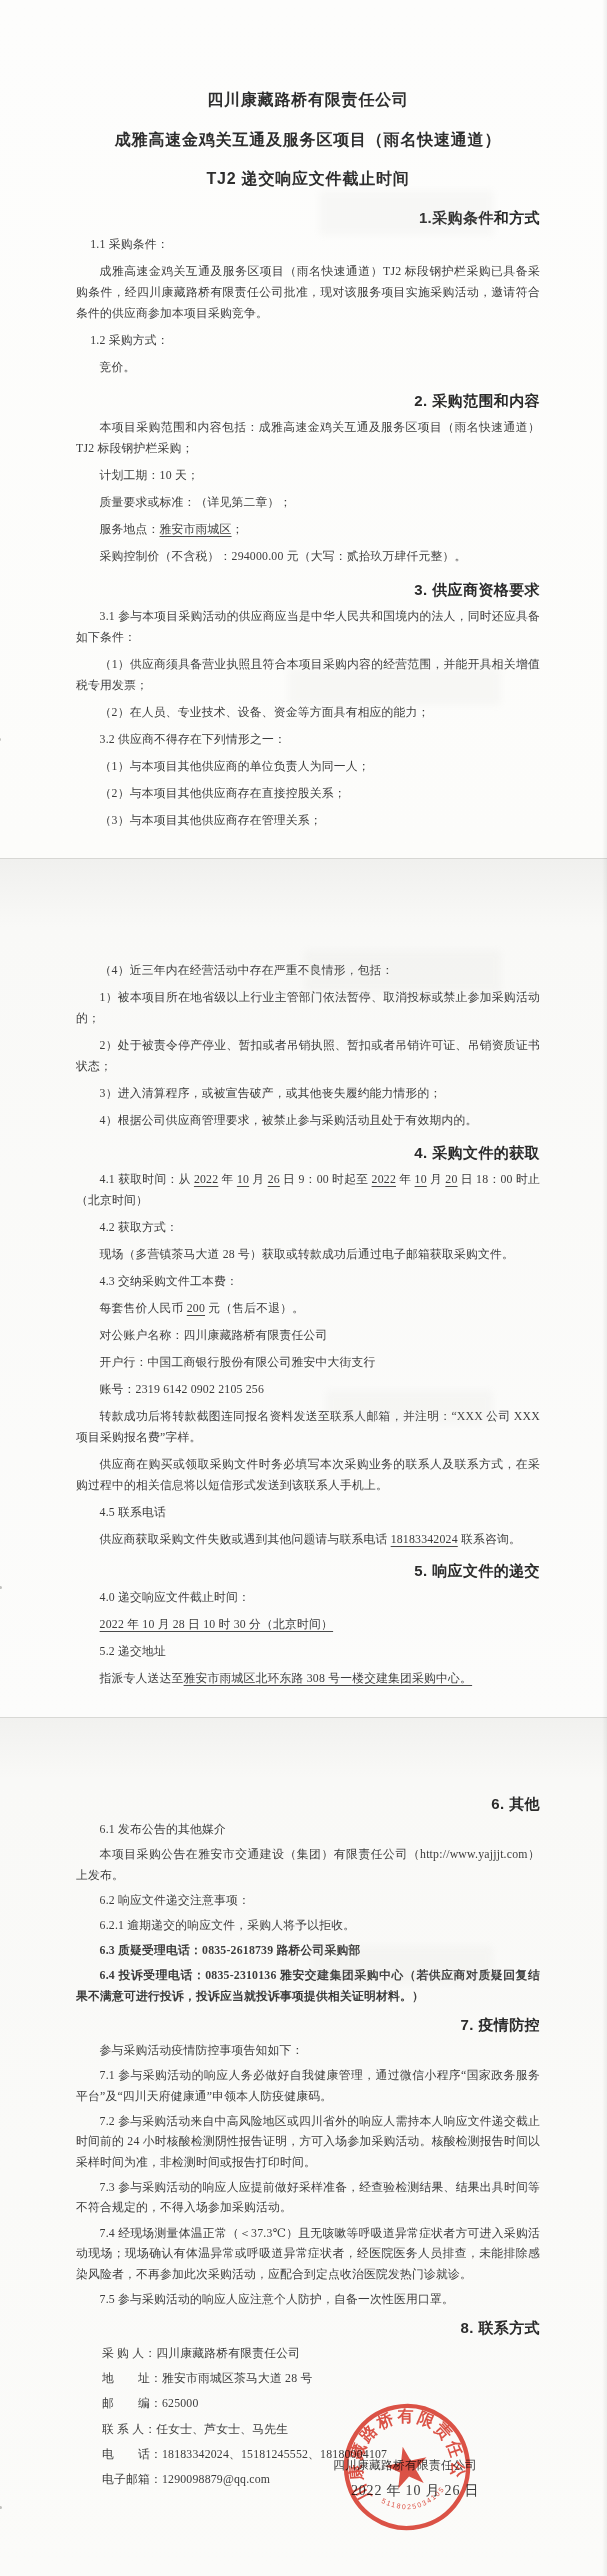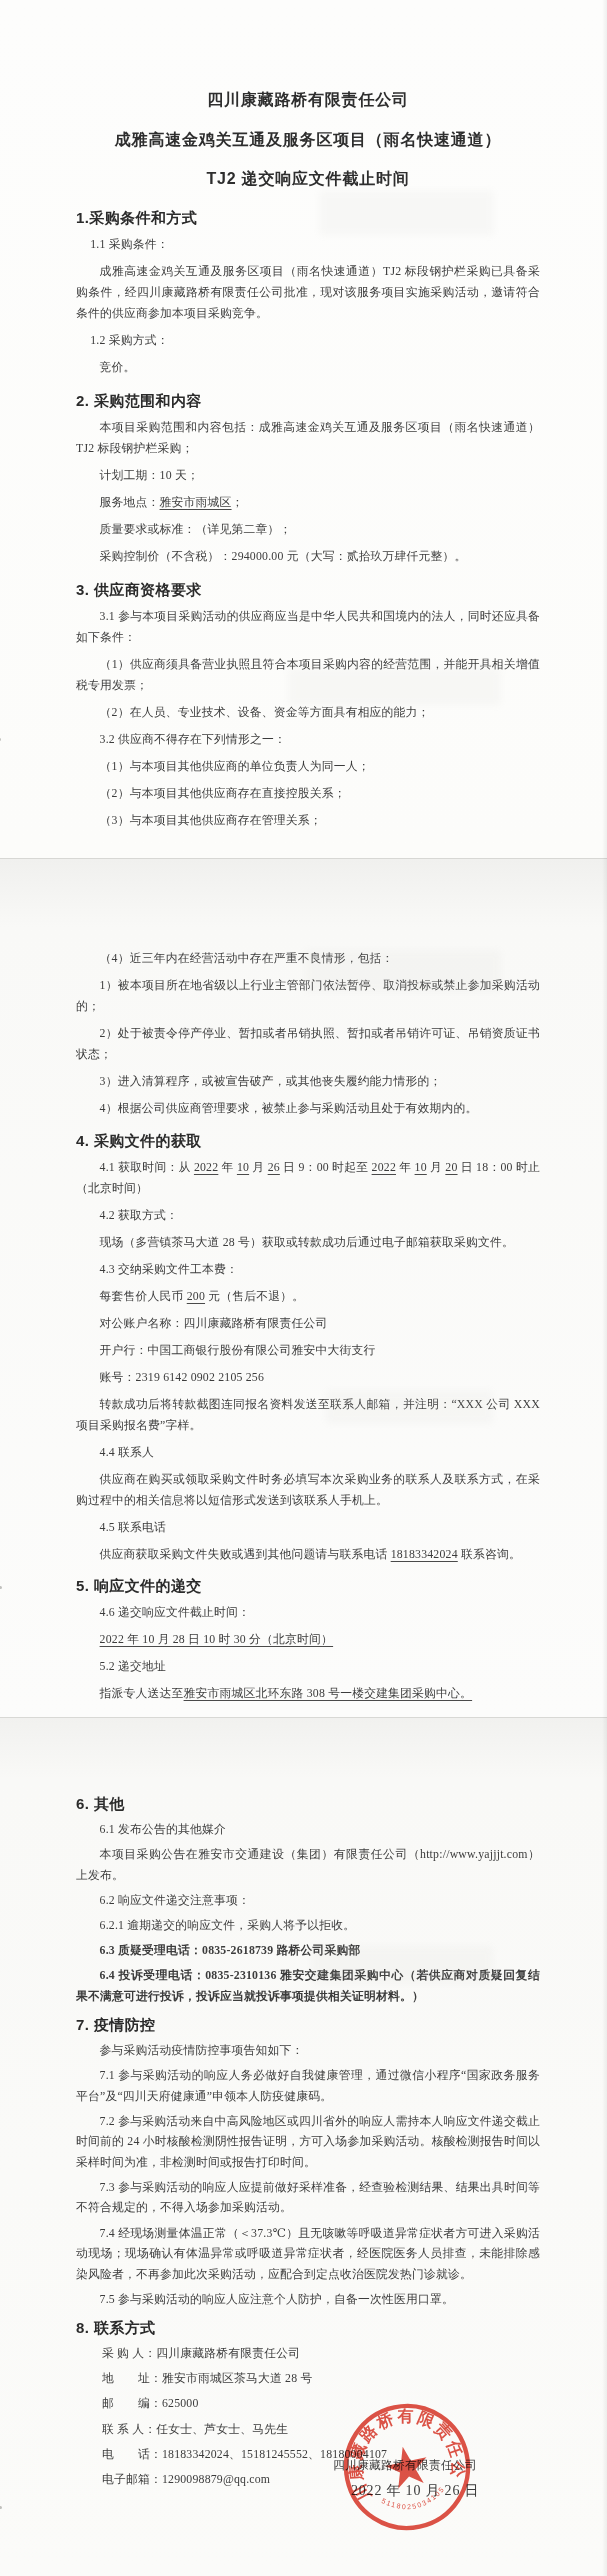--- a/index.html
+++ b/index.html
@@ -15,21 +15,21 @@
   .page2{top:858px;height:859px;padding-top:85px;border-top:0.8px solid #d7d7d4;
          background:linear-gradient(180deg,#f0f0ee 0,#f9f9f7 68px,#fcfcfb 100%);}
   .page3{top:1717px;height:859px;padding-top:76px;border-top:0.8px solid #d8d8d5;
          background:linear-gradient(180deg,#f1f1ef 0,#f9f9f7 61px,#fbfbf9 100%);}
   .edge{position:absolute;right:0;top:0;width:4.6px;height:2576px;
         background:linear-gradient(90deg,rgba(0,0,0,0),rgba(0,0,0,.055));}
   .title{text-align:center;padding-top:88px;}
   .title div{font-family:"Liberation Sans","DejaVu Sans",sans-serif;font-weight:700;
              font-size:16px;line-height:23px;margin-bottom:16.7px;color:#2e2e2e;letter-spacing:0.8px;}
   .h{font-family:"Liberation Sans","DejaVu Sans",sans-serif;font-weight:700;
-     font-size:15px;line-height:21px;color:#2b2b2b;margin:10.6px 0 0;letter-spacing:0.4px;}
+     font-size:15px;line-height:21px;color:#2b2b2b;margin:10.6px 0 0;letter-spacing:0.4px;text-align:right;}
   .page1 .h{margin-top:12px;}
   p{margin:6px 0 0;text-align:justify;}
   .ind{text-indent:2em;}
   .ind1{text-indent:1.2em;}
   .bold{font-weight:700;}
   .u{text-decoration:underline;text-decoration-color:#4a4a4a;text-underline-offset:3px;}
   .page3 p{margin-top:4.6px;line-height:20.5px;}
   .page3 .h{margin-top:9px;line-height:20.5px;}
   .rows{margin-top:3px;}
   .row{line-height:29px;margin:0;text-indent:2.2em;text-align:left;}
@@ -54,62 +54,61 @@
 
     <h2 class="h">1.采购条件和方式</h2>
     <p class="ind1">1.1 采购条件：</p>
     <p class="ind">成雅高速金鸡关互通及服务区项目（雨名快速通道）TJ2 标段钢护栏采购已具备采购条件，经四川康藏路桥有限责任公司批准，现对该服务项目实施采购活动，邀请符合条件的供应商参加本项目采购竞争。</p>
     <p class="ind1">1.2 采购方式：</p>
     <p class="ind">竞价。</p>
 
     <h2 class="h">2. 采购范围和内容</h2>
     <p class="ind">本项目采购范围和内容包括：成雅高速金鸡关互通及服务区项目（雨名快速通道）TJ2 标段钢护栏采购；</p>
     <p class="ind">计划工期：10 天；</p>
+    <p class="ind">质量要求或标准：（详见第二章）；</p>
     <p class="ind"><span>服务地点：</span><span class="u">雅安市雨城区</span><span>；</span></p>
-    <p class="ind">质量要求或标准：（详见第二章）；</p>
     <p class="ind">采购控制价（不含税）：294000.00 元（大写：贰拾玖万肆仟元整）。</p>
 
     <h2 class="h">3. 供应商资格要求</h2>
     <p class="ind">3.1 参与本项目采购活动的供应商应当是中华人民共和国境内的法人，同时还应具备如下条件：</p>
     <p class="ind">（1）供应商须具备营业执照且符合本项目采购内容的经营范围，并能开具相关增值税专用发票；</p>
     <p class="ind">（2）在人员、专业技术、设备、资金等方面具有相应的能力；</p>
     <p class="ind">3.2 供应商不得存在下列情形之一：</p>
     <p class="ind">（1）与本项目其他供应商的单位负责人为同一人；</p>
     <p class="ind">（2）与本项目其他供应商存在直接控股关系；</p>
     <p class="ind">（3）与本项目其他供应商存在管理关系；</p>
 
     <div class="speck" style="left:-2.3px;top:738px;width:3px;height:3px;"></div>
     <div class="ghost" style="left:319px;top:190px;width:175px;height:46px;"></div>
     <div class="ghost" style="left:288px;top:668px;width:213px;height:38px;"></div>
   </section>
 
   <section class="page page2">
-    <p class="ind" style="margin-top:4px;">（4）近三年内在经营活动中存在严重不良情形，包括：</p>
+    <p class="ind" style="margin-top:16px;">（4）近三年内在经营活动中存在严重不良情形，包括：</p>
     <p class="ind">1）被本项目所在地省级以上行业主管部门依法暂停、取消投标或禁止参加采购活动的；</p>
     <p class="ind">2）处于被责令停产停业、暂扣或者吊销执照、暂扣或者吊销许可证、吊销资质证书状态；</p>
     <p class="ind">3）进入清算程序，或被宣告破产，或其他丧失履约能力情形的；</p>
     <p class="ind">4）根据公司供应商管理要求，被禁止参与采购活动且处于有效期内的。</p>
 
     <h2 class="h">4. 采购文件的获取</h2>
     <p class="ind"><span>4.1 获取时间：从 </span><span class="u">2022</span><span> 年 </span><span class="u">10</span><span> 月 </span><span class="u">26</span><span> 日 9：00 时起至 </span><span class="u">2022</span><span> 年 </span><span class="u">10</span><span> 月 </span><span class="u">20</span><span> 日 18：00 时止（北京时间）</span></p>
     <p class="ind">4.2 获取方式：</p>
     <p class="ind">现场（多营镇茶马大道 28 号）获取或转款成功后通过电子邮箱获取采购文件。</p>
     <p class="ind">4.3 交纳采购文件工本费：</p>
     <p class="ind"><span>每套售价人民币 </span><span class="u">200</span><span> 元（售后不退）。</span></p>
     <p class="ind">对公账户名称：四川康藏路桥有限责任公司</p>
     <p class="ind">开户行：中国工商银行股份有限公司雅安中大街支行</p>
     <p class="ind">账号：2319 6142 0902 2105 256</p>
     <p class="ind">转款成功后将转款截图连同报名资料发送至联系人邮箱，并注明：“XXX 公司 XXX 项目采购报名费”字样。</p>
-    <p class="ind">4.4 联系人</p>
     <p class="ind">供应商在购买或领取采购文件时务必填写本次采购业务的联系人及联系方式，在采购过程中的相关信息将以短信形式发送到该联系人手机上。</p>
     <p class="ind">4.5 联系电话</p>
     <p class="ind"><span>供应商获取采购文件失败或遇到其他问题请与联系电话 </span><span class="u">18183342024</span><span> 联系咨询。</span></p>
 
     <h2 class="h">5. 响应文件的递交</h2>
-    <p class="ind">4.6 递交响应文件截止时间：</p>
+    <p class="ind">4.0 递交响应文件截止时间：</p>
     <p class="ind"><span class="u">2022 年 10 月 28 日 10 时 30 分（北京时间）</span></p>
     <p class="ind">5.2 递交地址</p>
     <p class="ind"><span>指派专人送达至</span><span class="u">雅安市雨城区北环东路 308 号一楼交建集团采购中心。</span></p>
 
     <div class="speck" style="left:-1.5px;top:727px;width:3px;height:3px;"></div>
     <div class="ghost" style="left:304px;top:91px;width:197px;height:42px;"></div>
     <div class="ghost" style="left:326px;top:531px;width:167px;height:34px;"></div>
   </section>
 
   <section class="page page3">

